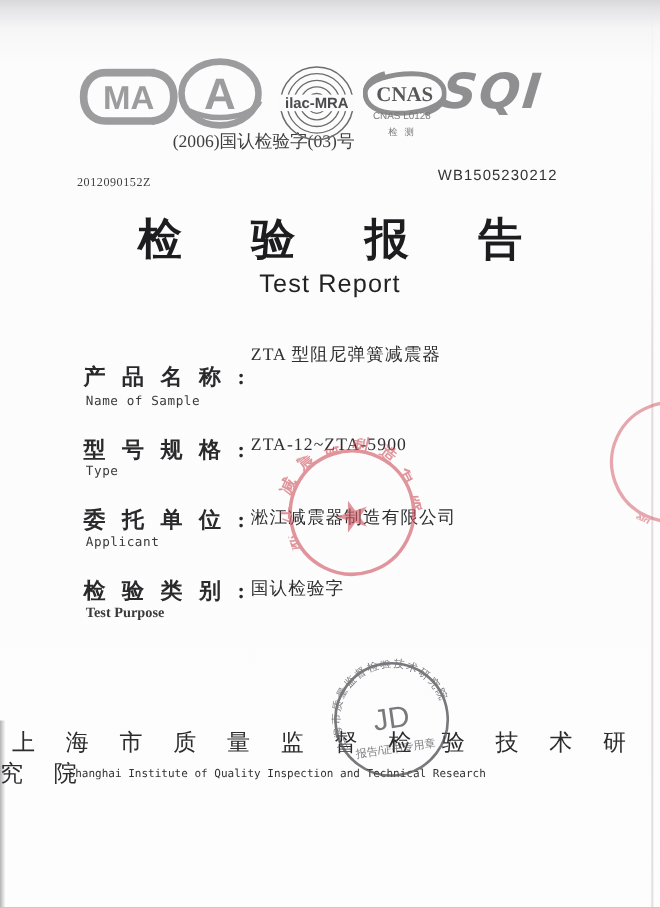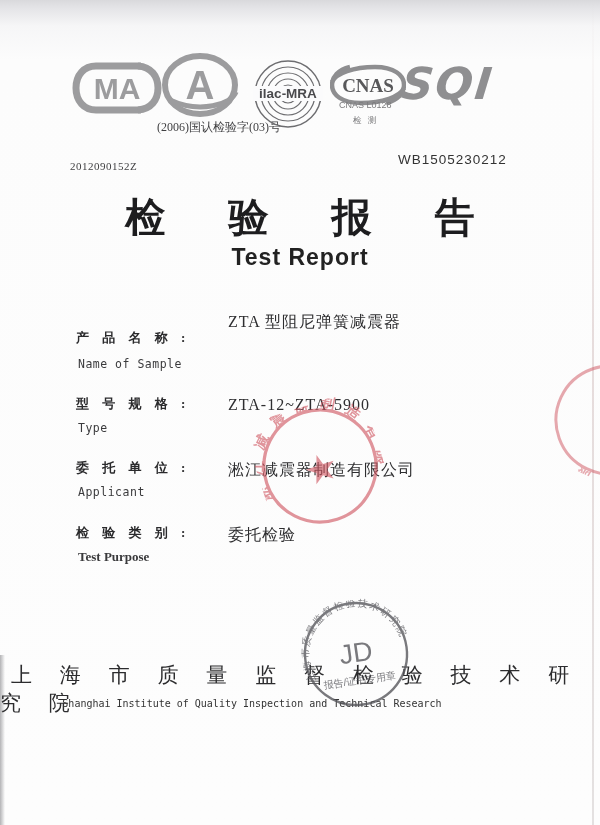--- a/index.html
+++ b/index.html
@@ -18,21 +18,21 @@
   .edge-right {
     position: absolute; right: 6px; top: 0; width: 2px; height: 825px;
     background: linear-gradient(180deg, rgba(150,140,140,0), rgba(190,160,160,.35) 40%, rgba(170,160,160,.3));
   }
 
   .abs { position: absolute; }
 
   
   .logo-caption { font-family: "Liberation Serif", serif; color: #3f3f41; }
   .cma-num { left: 70px; top: 116px; font-size: 11px; letter-spacing: .5px; margin-top: 44px; }
-  .cal-cap { left: 157px; top: 119px; font-size: 12px; }
+  .cal-cap { left: 157px; top: 119px; font-size: 16px; }
   .cnas-tag { left: 353px; top: 105px; font-size: 8.5px; color: #7c7c7e; letter-spacing: 2px; margin-top: 10px; }
   .cnas-code { left: 339px; top: 100px; font-size: 9px; color: #7c7c7e; font-family: "Liberation Sans", sans-serif; }
   .sqi-text {
     left: 402px; top: 58px; font-family: "DejaVu Sans", sans-serif;
     font-size: 44px; font-weight: bold; font-style: italic; color: #8f8f91;
     transform: skewX(-6deg); letter-spacing: 2px;
   }
 
   .report-no {
     left: 398px; top: 152px; font-family: "Liberation Sans", sans-serif;
@@ -40,27 +40,27 @@
   }
 
   
   .title-zh {
     left: 0; top: 190px; width: 600px; text-align: center;
     font-family: "Liberation Sans", sans-serif; font-weight: bold;
     font-size: 40px; color: #1d1d1f; letter-spacing: 26px; text-indent: 26px;
   }
   .title-en {
     left: 0; top: 244px; width: 600px; text-align: center;
-    font-family: "Liberation Sans", sans-serif; font-weight: bold;
+    font-family: "Liberation Sans", sans-serif; font-weight: normal;
     font-size: 23px; color: #222; letter-spacing: 1px;
   }
 
   
   .field-label {
-    left: 76px; font-size: 13px; font-weight: bold; color: #2a2a2c;
+    left: 76px; font-size: 20px; font-weight: bold; color: #2a2a2c;
     letter-spacing: 5px; font-family: "Liberation Serif", serif;
   }
   .field-value {
     left: 228px; font-size: 16px; color: #2e2e30;
     font-family: "Liberation Serif", serif; letter-spacing: 1px;
   }
   .field-sub {
     left: 78px; font-family: "DejaVu Sans Mono", monospace;
     font-size: 11.5px; color: #3a3a3c; letter-spacing: .5px;
   }
@@ -141,21 +141,21 @@
   </div>
 
   <div>
     <div class="abs field-label" style="top:459px">委 托 单 位 :</div>
     <div class="abs field-value" style="top:460px">淞江减震器制造有限公司</div>
     <div class="abs field-sub" style="top:485px">Applicant</div>
   </div>
 
   <div>
     <div class="abs field-label" style="top:524px">检 验 类 别 :</div>
-    <div class="abs field-value" style="top:525px">委托检验</div>
+    <div class="abs field-value" style="top:525px">国认检验字</div>
     <div class="abs field-sub bold" style="top:549px">Test Purpose</div>
   </div>
 
   <div class="abs footer-zh">上 海 市 质 量 监 督 检 验 技 术 研 究 院</div>
   <div class="abs footer-en">Shanghai Institute of Quality Inspection and Technical Research</div>
 
   <svg class="abs seal" style="left:258px;top:404px;transform:rotate(-18deg);opacity:.62" width="124" height="124" viewBox="0 0 124 124">
     <defs>
       <path id="coArc" d="M 9.5 83 A 57 57 0 1 1 114.5 83"></path>
     </defs>

